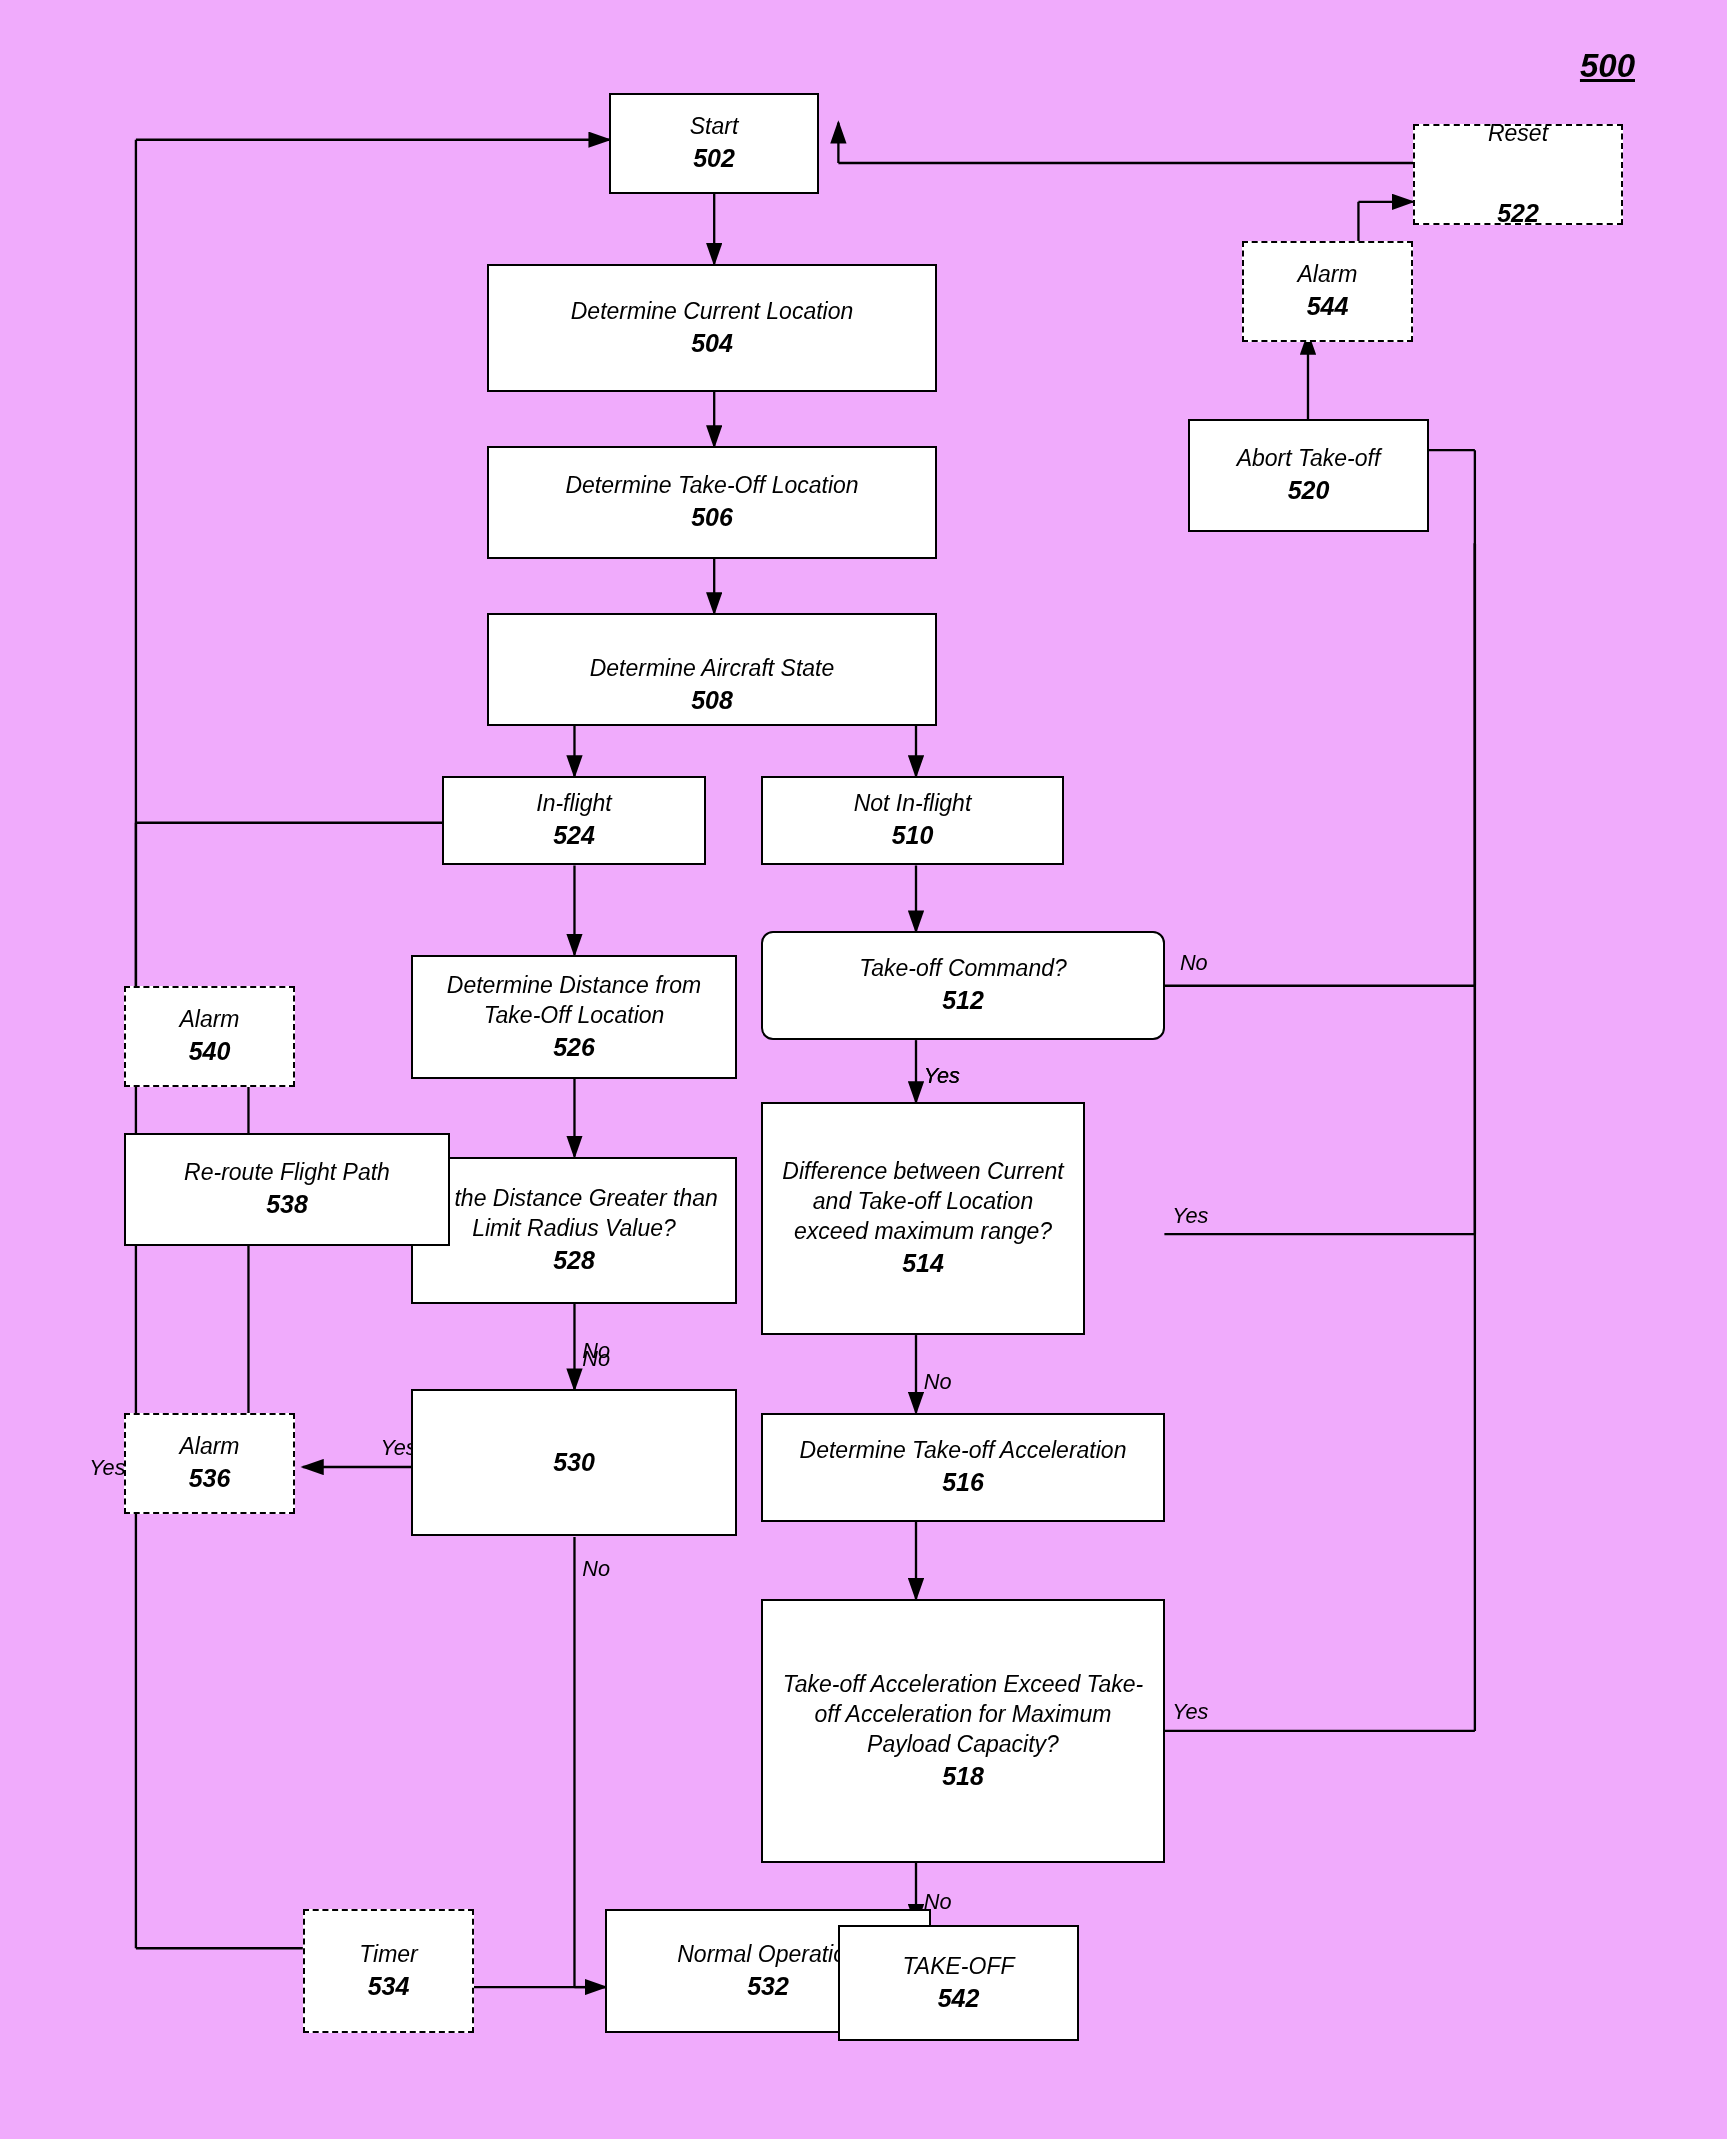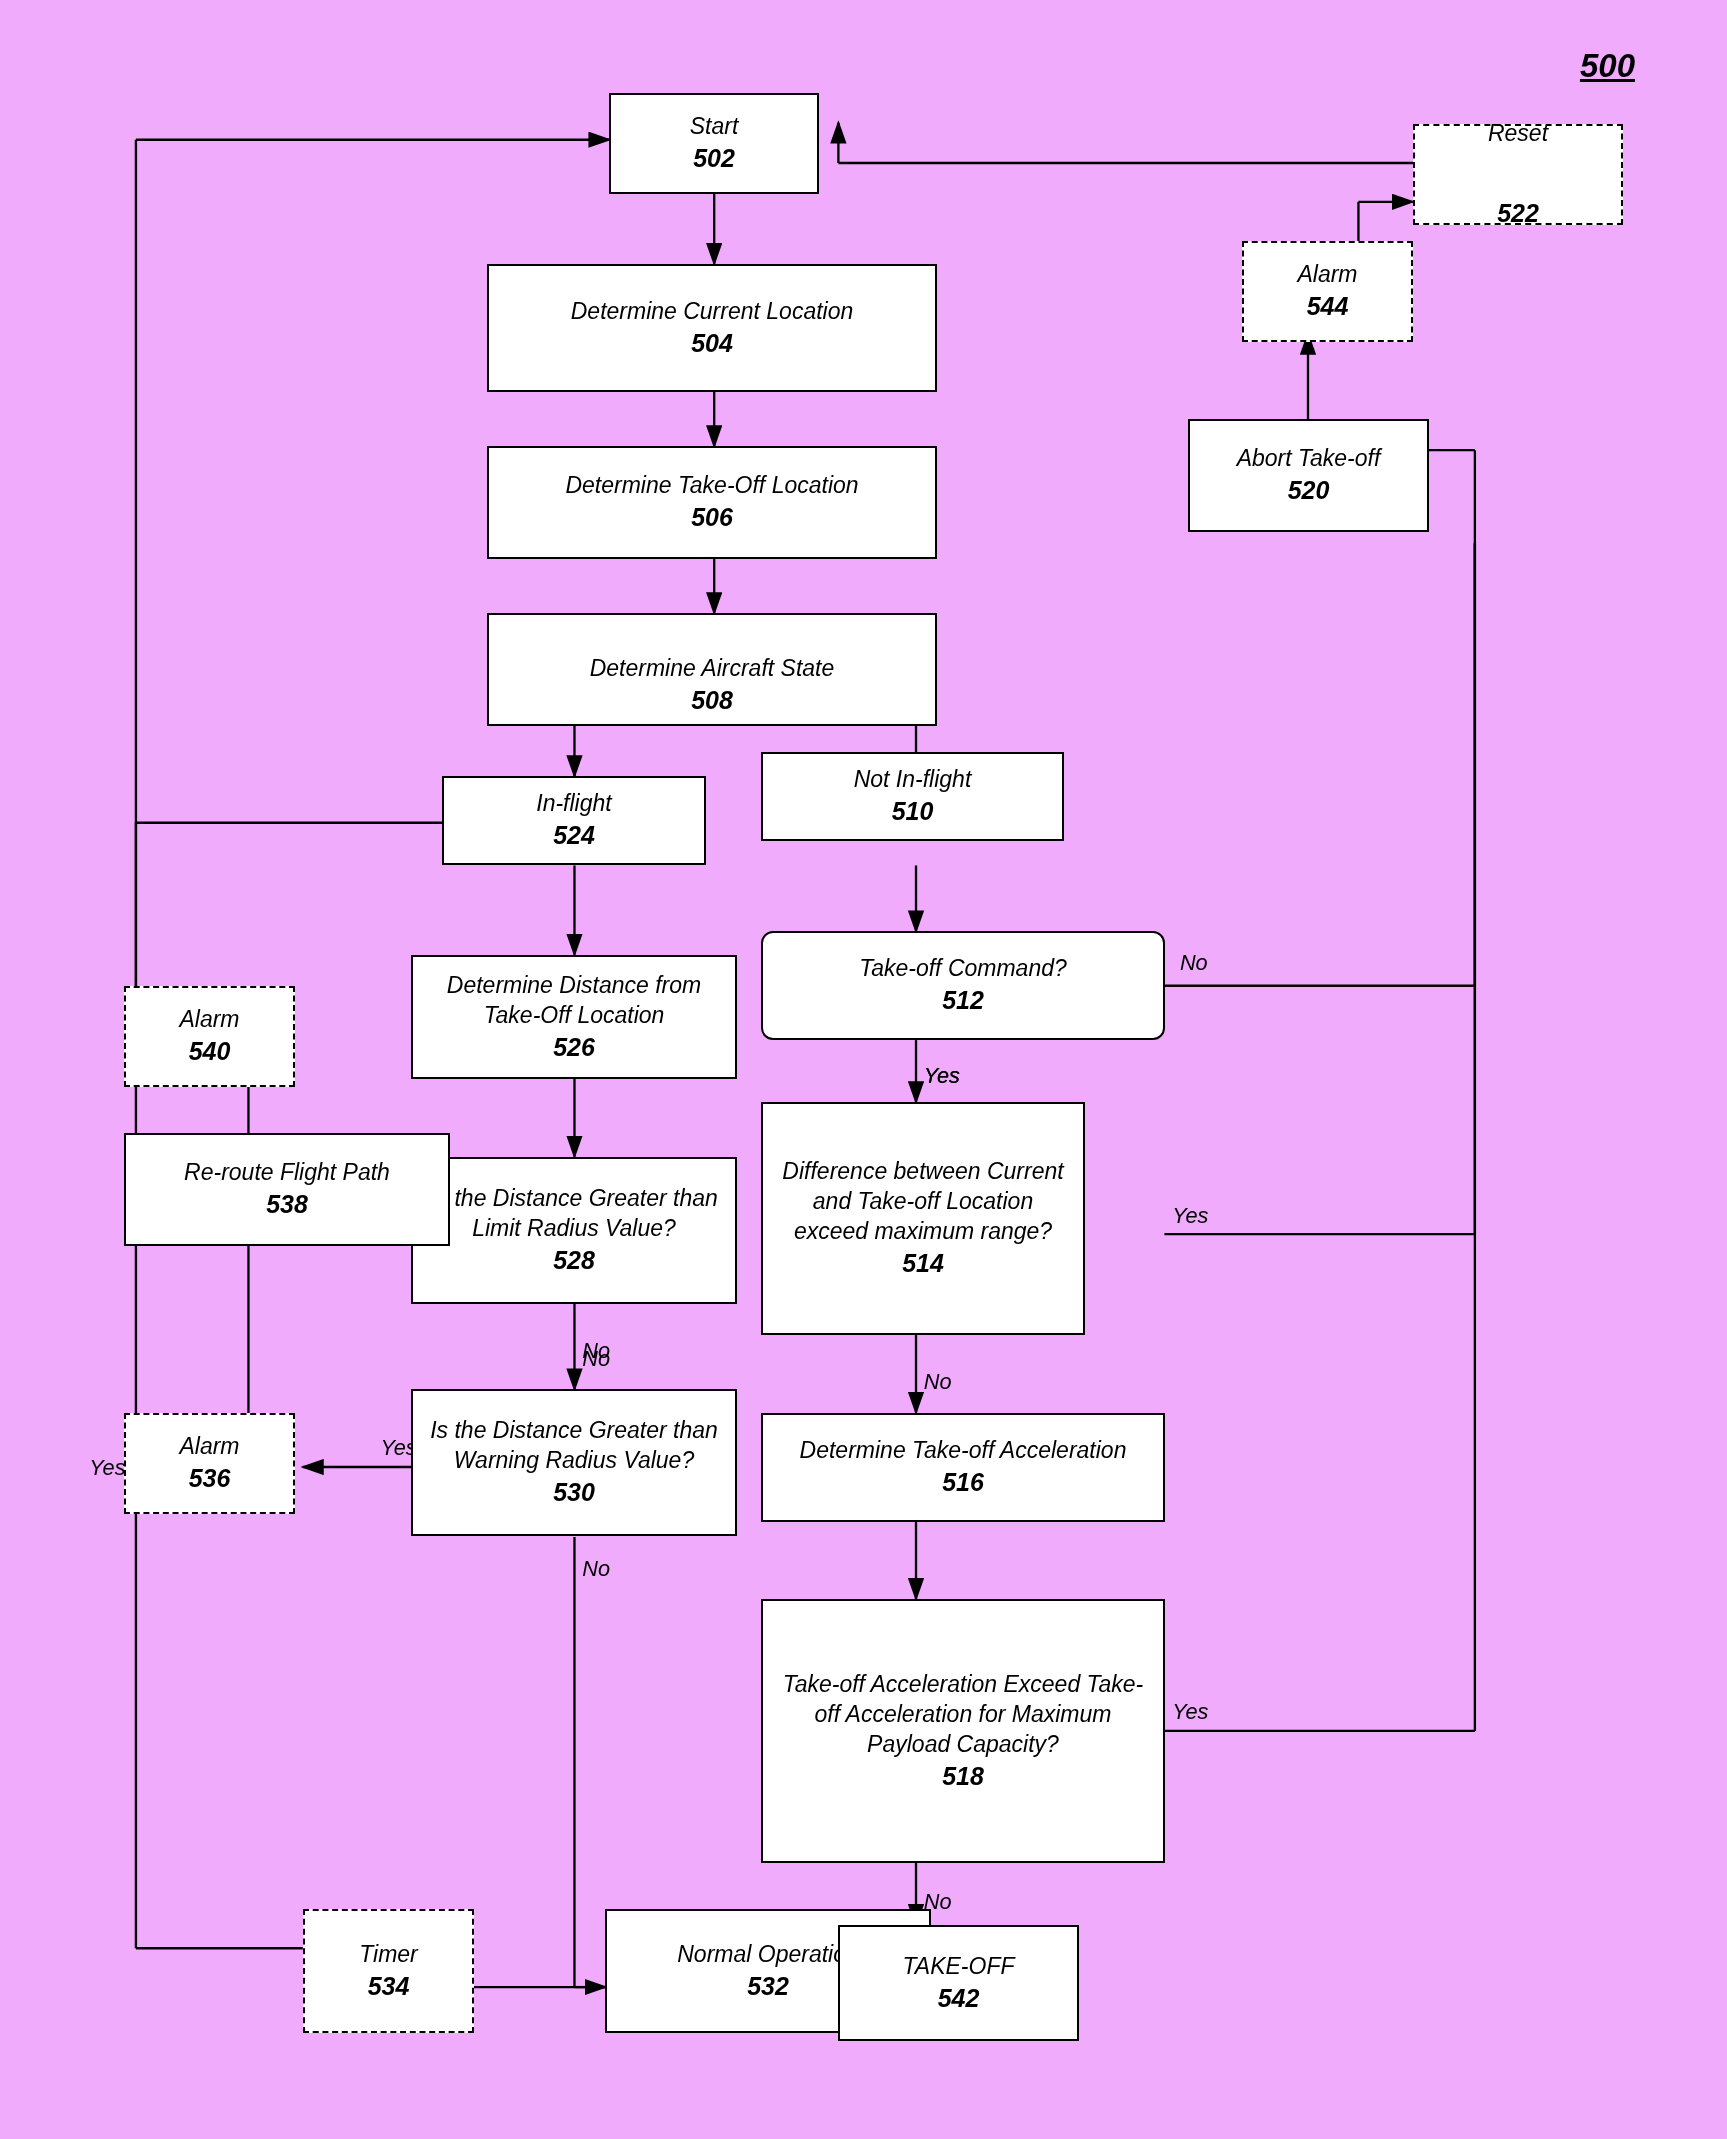--- a/index.html
+++ b/index.html
@@ -199,21 +199,21 @@
   <div class="box" style="left:487px; top:613px; width:450px; height:113px;justify-content:flex-end;">
     <span>Determine Aircraft State</span>
     <span class="box-label">508</span>
   </div>
 
   <div class="box" style="left:442px; top:776px; width:264px; height:89px;justify-content:center;">
     <span>In-flight</span>
     <span class="box-label">524</span>
   </div>
 
-  <div class="box" style="left:761px; top:752px; width:303px; height:89px;text-align:right;">
+  <div class="box" style="left:761px; top:776px; width:303px; height:89px;text-align:right;">
     <span>Not In-flight</span>
     <span class="box-label">510</span>
   </div>
 
   <div class="box" style="left:761px; top:931px; width:404px; height:109px;border-radius:12px;">
     <span>Take-off Command?</span>
     <span class="box-label">512</span>
   </div>
 
   <div class="box" style="left:761px; top:1102px; width:324px; height:233px;">
@@ -250,21 +250,20 @@
     <span>Determine Distance from Take-Off Location</span>
     <span class="box-label">526</span>
   </div>
 
   <div class="box" style="left:411px; top:1157px; width:326px; height:147px;">
     <span>Is the Distance Greater than Limit Radius Value?</span>
     <span class="box-label">528</span>
   </div>
 
   <div class="box" style="left:411px; top:1389px; width:326px; height:147px;">
-    <span>Is the Distance Greater than Warning Radius Value?</span>
     <span class="box-label">530</span>
   </div>
 
   <div class="box" style="left:605px; top:1909px; width:326px; height:124px;">
     <span>Normal Operation</span>
     <span class="box-label">532</span>
   </div>
 
   <div class="box box-dashed" style="left:303px; top:1909px; width:171px; height:124px;">
     <span>Timer</span>

